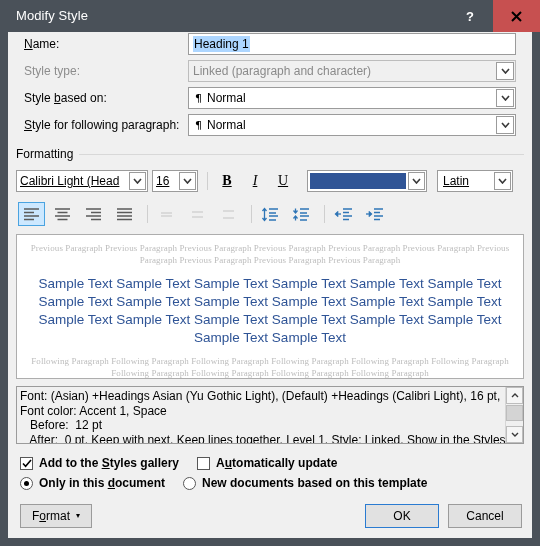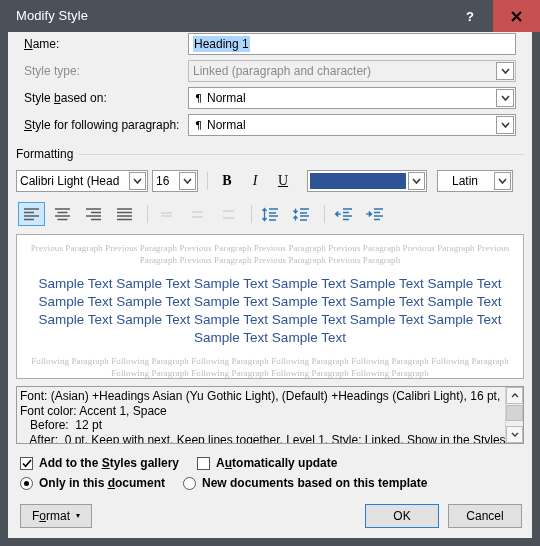--- a/index.html
+++ b/index.html
@@ -151,20 +151,21 @@
   }
   .ddbtn svg { display: block; }
   .field.disabled .ddbtn { border-color: #9b9b9b; background: #ffffff; }
 
   
   .fmt-row {
     display: flex;
     align-items: center;
     padding: 2px 0 4px 8px;
     height: 26px;
+    text-decoration: underline;
   }
   .combo {
     height: 22px;
     box-sizing: border-box;
     border: 1px solid #9b9b9b;
     background: #fff;
     display: flex;
     align-items: stretch;
     margin-right: 4px;
   }
@@ -188,21 +189,21 @@
     margin: 1px 1px 1px 0;
   }
   .combo.font { width: 132px; }
   .combo.font .ctext { width: 113px; }
   .combo.size { width: 46px; }
   .combo.size .ctext { width: 27px; }
   .combo.color { width: 120px; margin-left: 10px; }
   .combo.color .ctext { flex: 1 1 auto; padding: 2px; }
   .swatch { width: 100%; height: 100%; }
   .combo.script { width: 76px; margin-left: 6px; }
-  .combo.script .ctext { width: 57px; padding-left: 14px; }
+  .combo.script .ctext { width: 57px; padding-left: 5px; }
 
   .bi-btn {
     width: 26px;
     height: 24px;
     display: flex;
     align-items: center;
     justify-content: center;
     font-size: 14px;
     margin: 0 1px;
     font-family: "Liberation Serif", serif;

